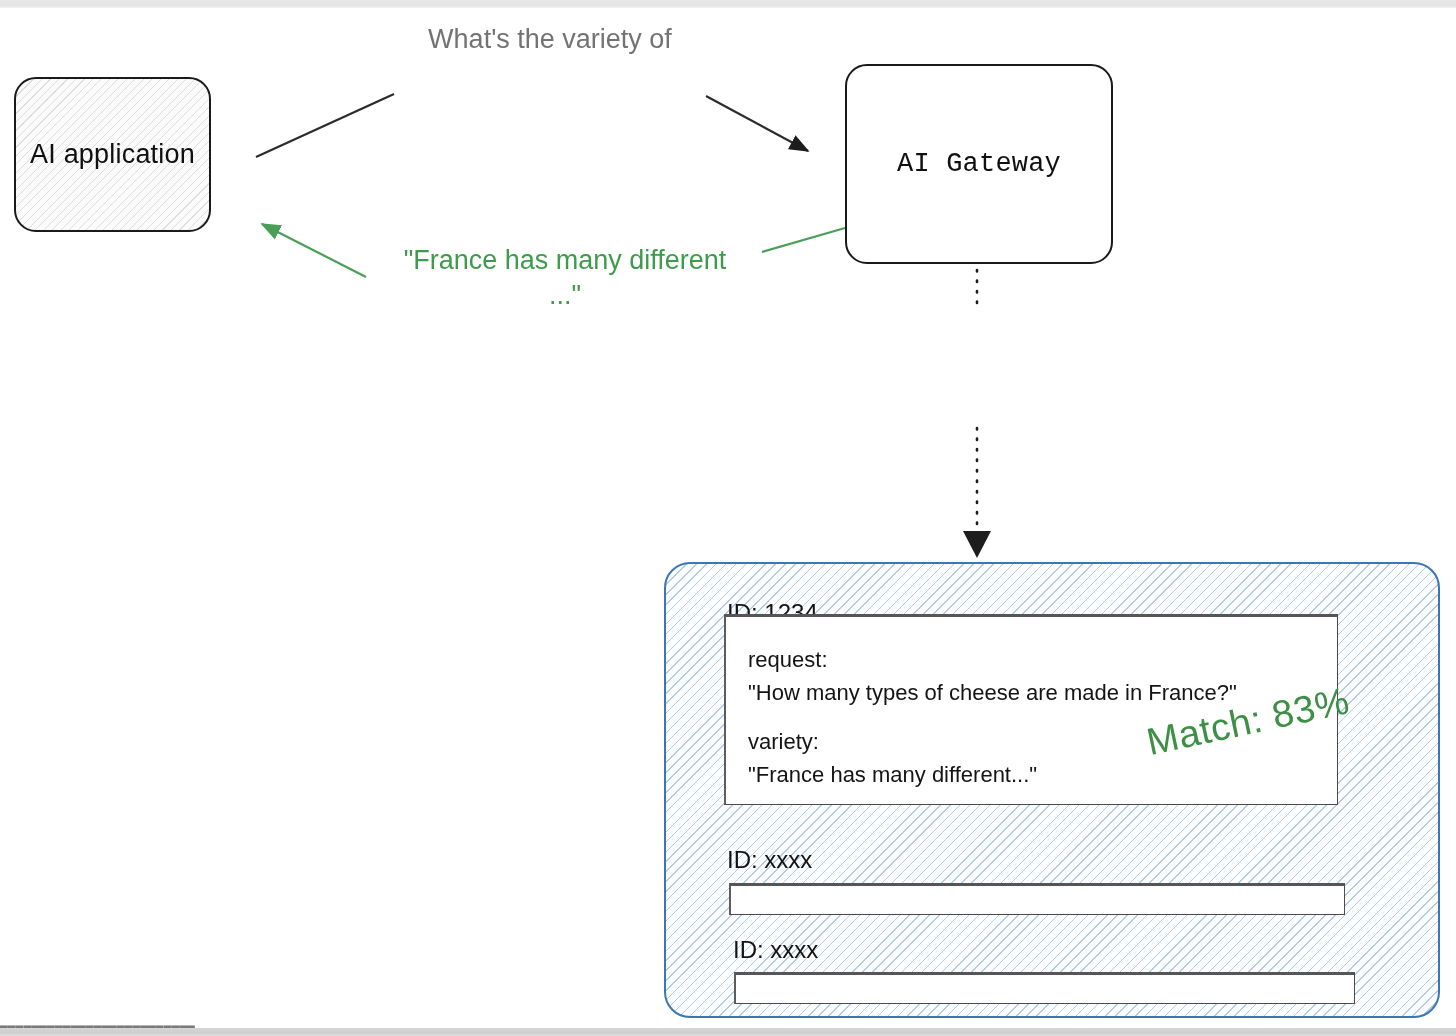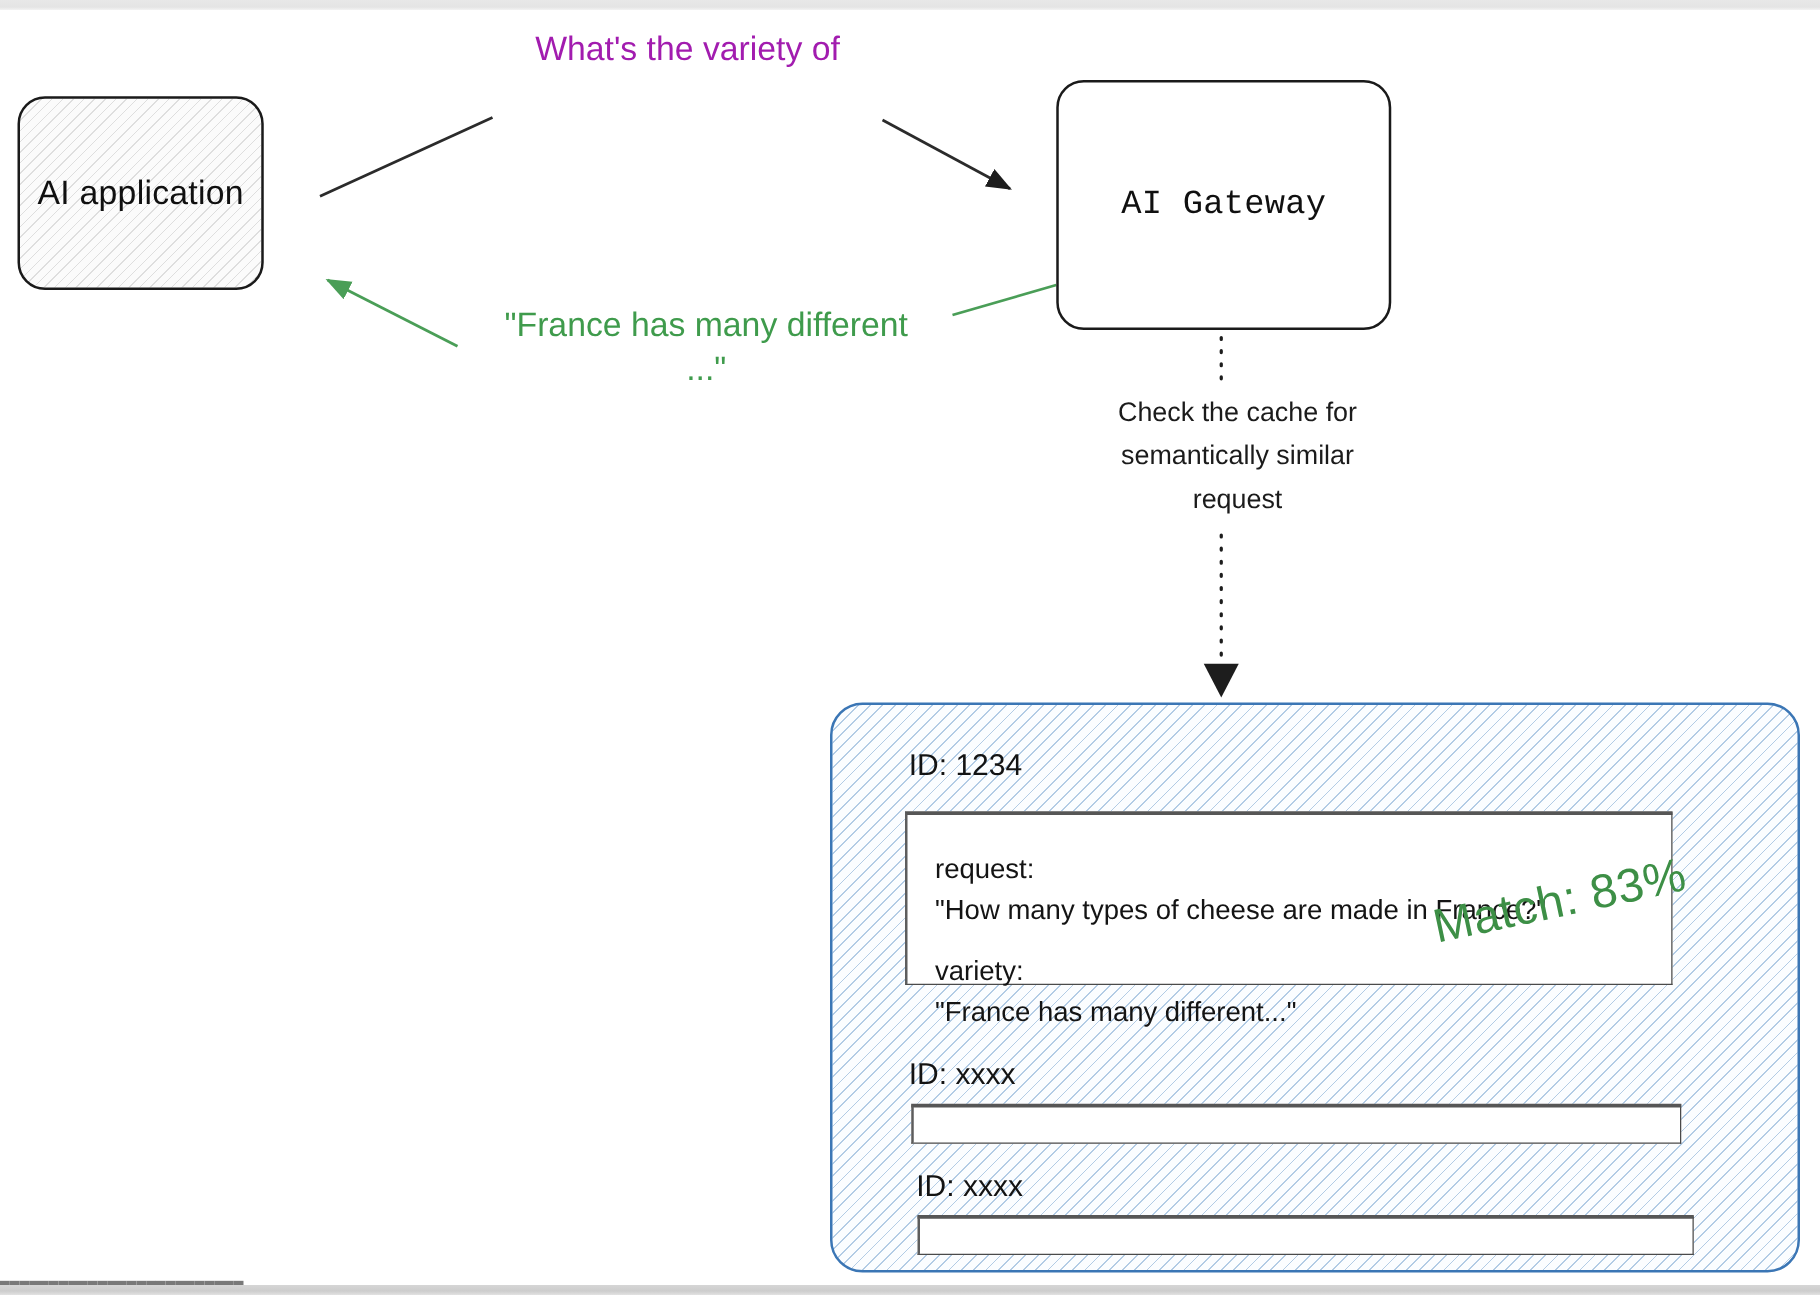--- a/index.html
+++ b/index.html
@@ -84,21 +84,21 @@
   .free-text {
     position: absolute;
     text-align: center;
     line-height: 1.28;
   }
   #label-question {
     left: 360px;
     top: 22px;
     width: 380px;
     font-size: 27px;
-    color: #a21caf;
+    color: #737373;
   }
   #label-response {
     left: 330px;
     top: 243px;
     width: 470px;
     font-size: 27px;
     color: #3f9b4c;
   }
   #label-check {
     left: 850px;
@@ -140,23 +140,23 @@
   .entry-box {
     position: absolute;
     box-sizing: border-box;
     background: #ffffff;
     border: 1px solid #4a4a4a;
     border-top: 3px solid #565656;
     border-left: 2px solid #5d5d5d;
   }
   #entry-main {
     left: 724px;
-    top: 649px;
+    top: 614px;
     width: 614px;
-    height: 139px;
+    height: 191px;
     padding: 26px 0 0 22px;
   }
   #entry-empty-1 {
     left: 729px;
     top: 883px;
     width: 616px;
     height: 32px;
   }
   #entry-empty-2 {
     left: 734px;
@@ -246,25 +246,20 @@
 
   <div class="free-text" id="label-question">
     <div>What's the variety of</div>
   </div>
 
   <div class="free-text" id="label-response">
     <div>"France has many different</div>
     <div>..."</div>
   </div>
 
-  <div class="free-text" id="label-check">
-    <div>Check the cache for</div>
-    <div>semantically similar</div>
-    <div>request</div>
-  </div>
 
   <div id="cache-box"></div>
 
   <div class="cache-id" id="cache-id-0">ID: 1234</div>
 
   <div class="entry-box" id="entry-main">
     <div class="entry-line">request:</div>
     <div class="entry-line">"How many types of cheese are made in France?"</div>
     <div class="entry-gap"></div>
     <div class="entry-line">variety:</div>

